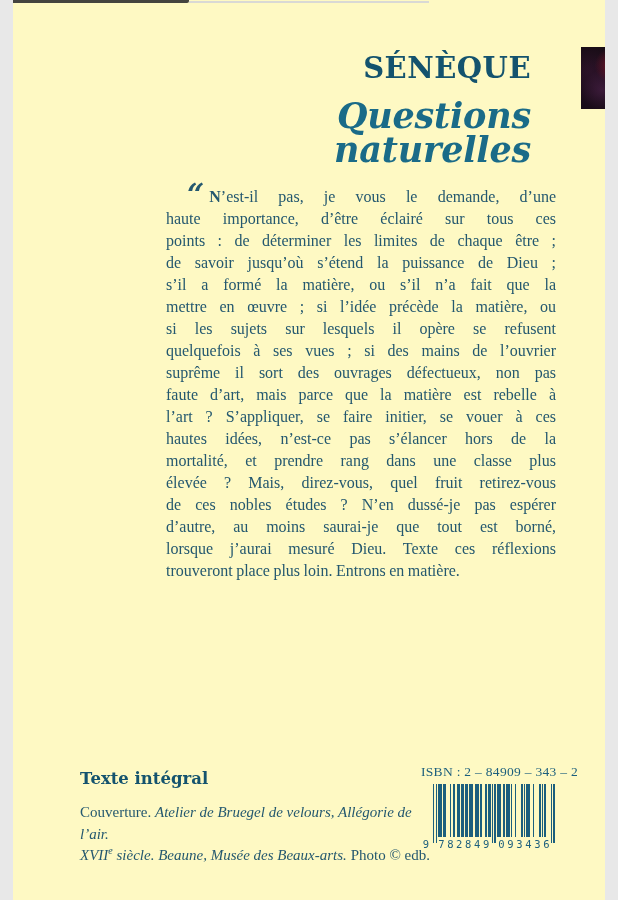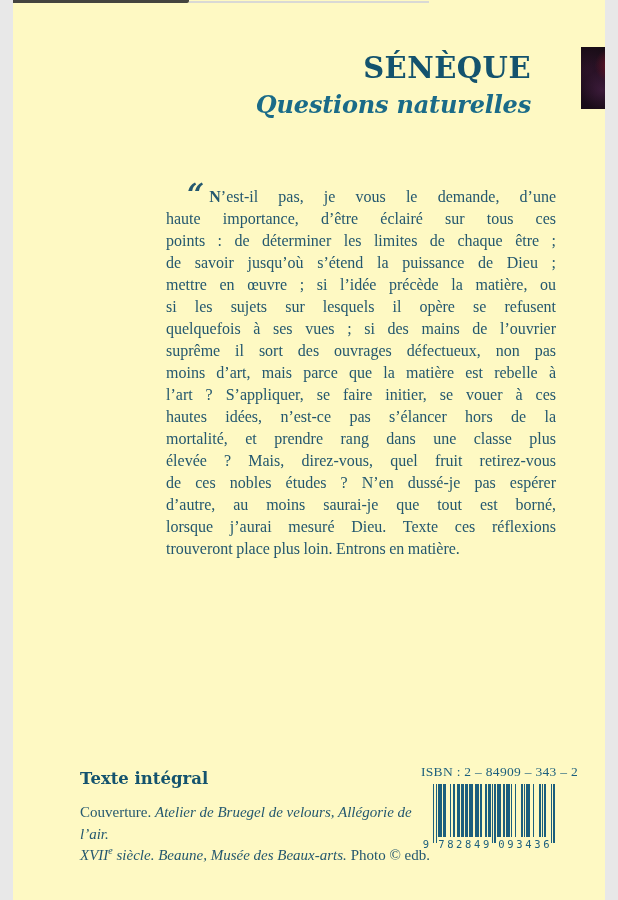--- a/index.html
+++ b/index.html
@@ -34,24 +34,24 @@
     font-family:"DejaVu Serif", serif;
     font-weight:bold;font-size:29px;line-height:36px;
     color:var(--title,#14536E);letter-spacing:.5px;
   }
   .dates{
     font-family:"Liberation Serif", serif;
     font-size:19px;line-height:23px;
     color:var(--title,#14536E);
   }
   .subtitle{
-    margin-top:2px;
+    margin-top:13px;
     font-family:"DejaVu Serif", serif;
     font-style:italic;font-weight:bold;
-    font-size:24px;line-height:34px;
+    font-size:35px;line-height:34px;
     color:var(--subtitle,#1A6B88);
     letter-spacing:-0.2px;
   }
 
   .quote{
     position:absolute;left:153px;top:186px;width:390px;
     font-size:16px;line-height:22px;
     word-spacing:-0.5px;
   }
   .qline{
@@ -111,25 +111,26 @@
   </div>
 
   <div class="quote">
     <div class="qline">
       <span class="qmark">“</span><span class="qlead">N</span><span>’est-il pas, je vous le demande, d’une</span>
     </div>
     <div id="quote-lines">
         <div class="qline">haute importance, d’être éclairé sur tous ces</div>
         <div class="qline">points : de déterminer les limites de chaque être ;</div>
         <div class="qline">de savoir jusqu’où s’étend la puissance de Dieu ;</div>
+        <div class="qline">s’il a formé la matière, ou s’il n’a fait que la</div>
         <div class="qline">mettre en œuvre ; si l’idée précède la matière, ou</div>
         <div class="qline">si les sujets sur lesquels il opère se refusent</div>
         <div class="qline">quelquefois à ses vues ; si des mains de l’ouvrier</div>
         <div class="qline">suprême il sort des ouvrages défectueux, non pas</div>
-        <div class="qline">moins d’art, mais parce que la matière est rebelle à</div>
+        <div class="qline">faute d’art, mais parce que la matière est rebelle à</div>
         <div class="qline">l’art ? S’appliquer, se faire initier, se vouer à ces</div>
         <div class="qline">hautes idées, n’est-ce pas s’élancer hors de la</div>
         <div class="qline">mortalité, et prendre rang dans une classe plus</div>
         <div class="qline">élevée ? Mais, direz-vous, quel fruit retirez-vous</div>
         <div class="qline">de ces nobles études ? N’en dussé-je pas espérer</div>
         <div class="qline">d’autre, au moins saurai-je que tout est borné,</div>
         <div class="qline">lorsque j’aurai mesuré Dieu. Texte ces réflexions</div>
         <div class="qline last">trouveront place plus loin. Entrons en matière.</div>
       </div>
   </div>

